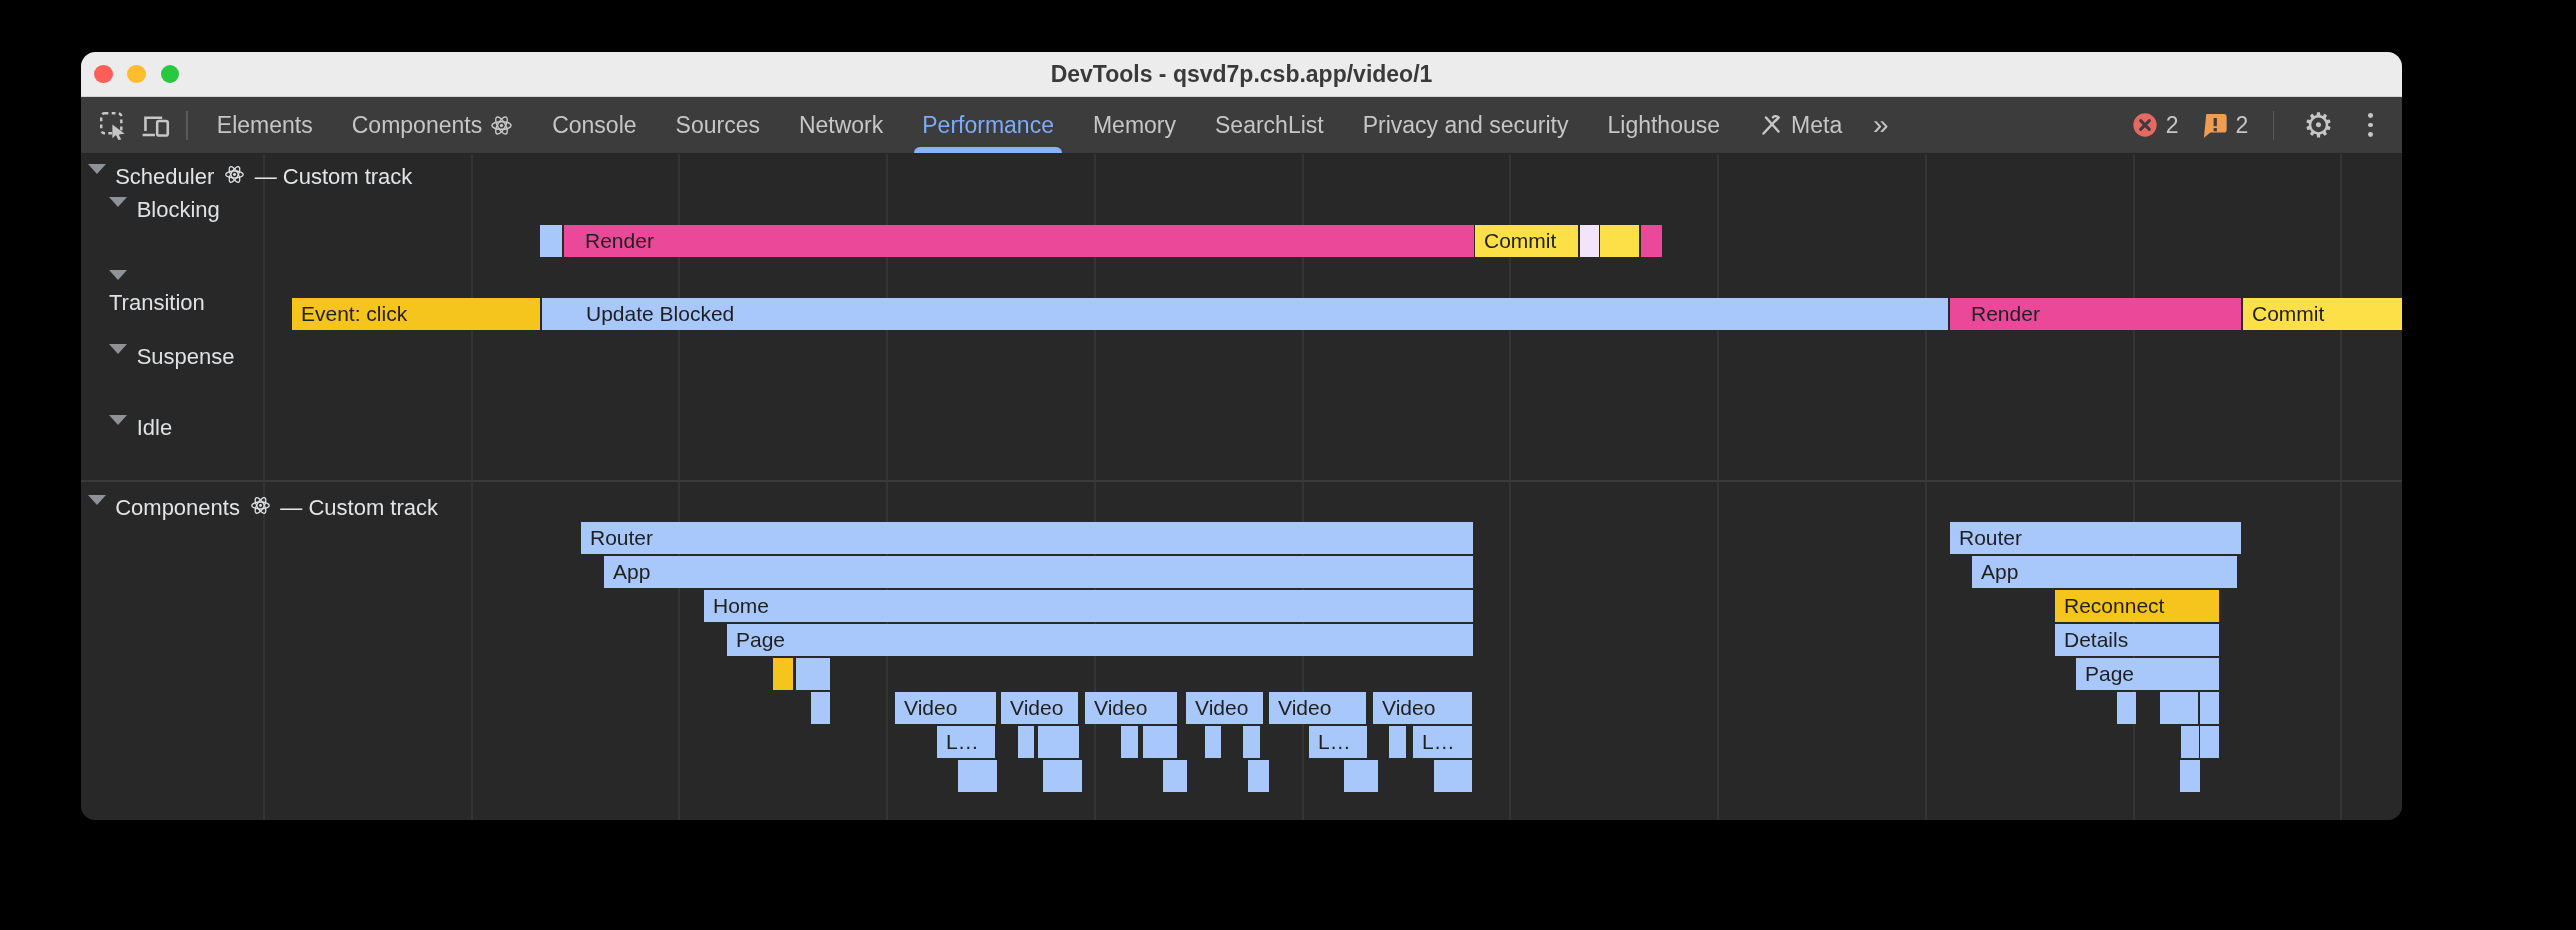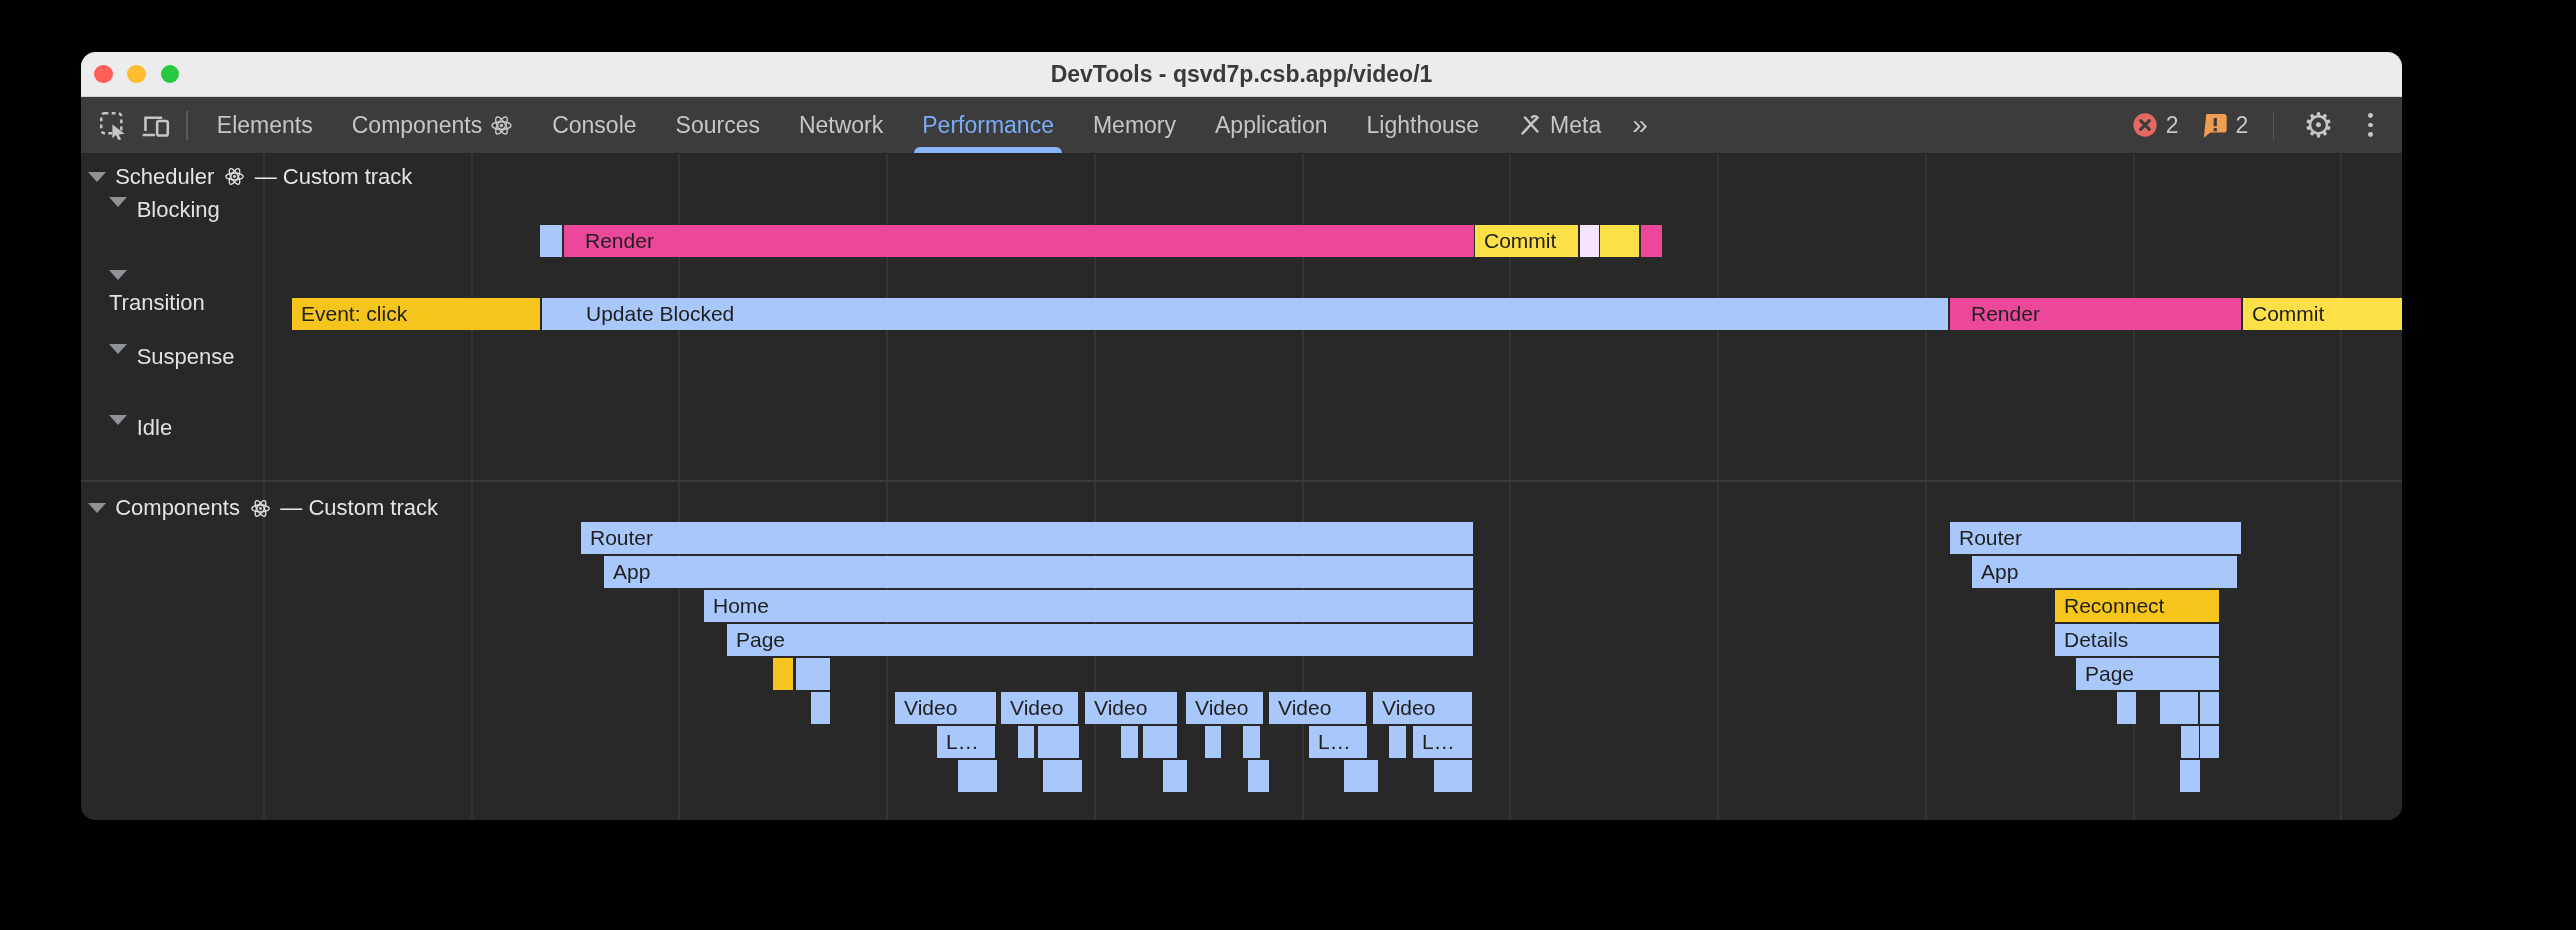--- a/index.html
+++ b/index.html
@@ -29,21 +29,21 @@
   .badge{display:flex;align-items:center;gap:6.5px;padding:0 8px;}
   .badge svg{width:28px;height:28px;}
   .badge .cnt{font-size:23px;color:#C6C6C6;}
   .gear{font-family:"DejaVu Sans",sans-serif;font-size:34px;color:#C6C6C6;padding:0 13px;line-height:1;}
   .kebab{display:flex;flex-direction:column;gap:4.9px;padding:0 14.6px;}
   .kebab i{width:4.9px;height:4.9px;border-radius:50%;background:#C6C6C6;display:block;}
   
   .chart{position:relative;height:666px;background:#282828;overflow:hidden;}
   .gridline{position:absolute;top:0;bottom:0;width:1.6px;background:#343434;}
   .tracksep{position:absolute;left:0;right:0;height:1.6px;background:#3A3A3A;}
-  .tracktitle{position:absolute;display:flex;align-items:center;gap:9.7px;color:#E2E4E6;font-size:22px;height:26px;}
+  .tracktitle{position:absolute;display:flex;align-items:flex-start;gap:9.7px;color:#E2E4E6;font-size:22px;height:26px;}
   .lane{position:absolute;display:flex;align-items:flex-start;gap:9.7px;color:#DFE1E3;font-size:22px;height:24px;}
   .tri{width:0;height:0;border-left:9px solid transparent;border-right:9px solid transparent;border-top:10.6px solid #8F9398;flex:0 0 auto;}
   .tracktitle svg.atom{width:21px;height:21px;color:#DFE1E3;}
   .bar{position:absolute;height:32px;line-height:32px;font-size:21px;color:#1F1F1F;padding-left:9px;box-sizing:border-box;white-space:nowrap;overflow:hidden;}
   .c-lightblue{background:#A8C7FA;}
   .c-blue{background:#ec4899;padding-left:21px;}
   .c-purple{background:#fde047;}
   .c-pink{background:#F4E4FB;}
   .c-yellow{background:#F5C51D;}
   .scrollthumb{position:absolute;width:16px;border-radius:8px;background:#4A4A4A;}
@@ -101,21 +101,24 @@
           <span>Network</span>
         </div>
         <div class="tab active">
           <span>Performance</span>
           <span class="underline"></span>
         </div>
         <div class="tab">
           <span>Memory</span>
         </div>
         <div class="tab">
-          <span>Application</span>
+          <span>SearchList</span>
+        </div>
+        <div class="tab">
+          <span>Privacy and security</span>
         </div>
         <div class="tab">
           <span>Lighthouse</span>
         </div>
         <div class="tab">
           <svg class="tools" viewBox="0 0 24 24">
             <g stroke="currentColor" stroke-width="2.5" stroke-linecap="round" fill="none">
               <path d="M4.5 20.5 L16.5 7.5"></path>
               <path d="M7 4.5 L19.5 18.5"></path>
               <path d="M14 4.2 a4 4 0 0 1 5.6 .4 l-2.4 2.6"></path>

